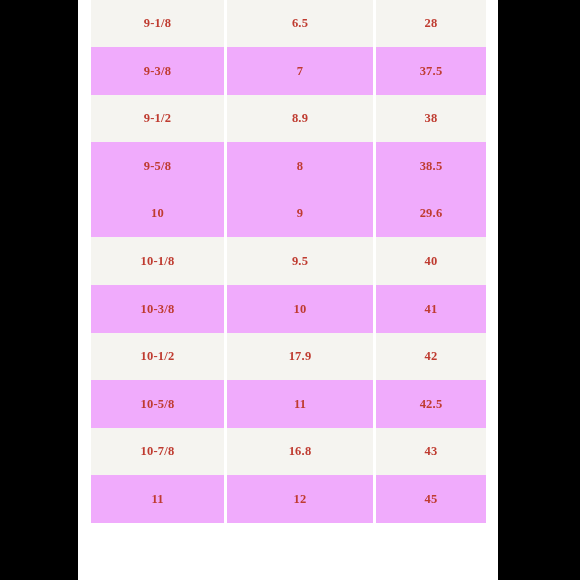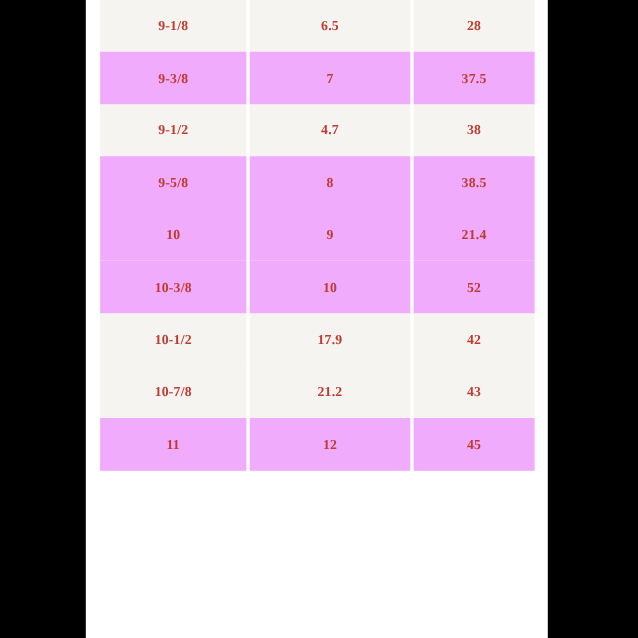--- a/index.html
+++ b/index.html
@@ -110,46 +110,56 @@
             <td>6.5</td>
             <td>28</td>
           </tr>
           <tr>
             <td>9-3/8</td>
             <td>7</td>
             <td>37.5</td>
           </tr>
           <tr class="shaded">
             <td>9-1/2</td>
-            <td>4.7</td>
+            <td>8.9</td>
             <td>38</td>
           </tr>
           <tr>
             <td>9-5/8</td>
             <td>8</td>
             <td>38.5</td>
           </tr>
           <tr>
             <td>10</td>
             <td>9</td>
-            <td>21.4</td>
+            <td>29.6</td>
+          </tr>
+          <tr class="shaded">
+            <td>10-1/8</td>
+            <td>9.5</td>
+            <td>40</td>
           </tr>
           <tr>
             <td>10-3/8</td>
             <td>10</td>
-            <td>52</td>
+            <td>41</td>
           </tr>
           <tr class="shaded">
             <td>10-1/2</td>
             <td>17.9</td>
             <td>42</td>
           </tr>
+          <tr>
+            <td>10-5/8</td>
+            <td>11</td>
+            <td>42.5</td>
+          </tr>
           <tr class="shaded">
             <td>10-7/8</td>
-            <td>21.2</td>
+            <td>16.8</td>
             <td>43</td>
           </tr>
           <tr>
             <td>11</td>
             <td>12</td>
             <td>45</td>
           </tr>
         </tbody>
     </table>
   </div>

